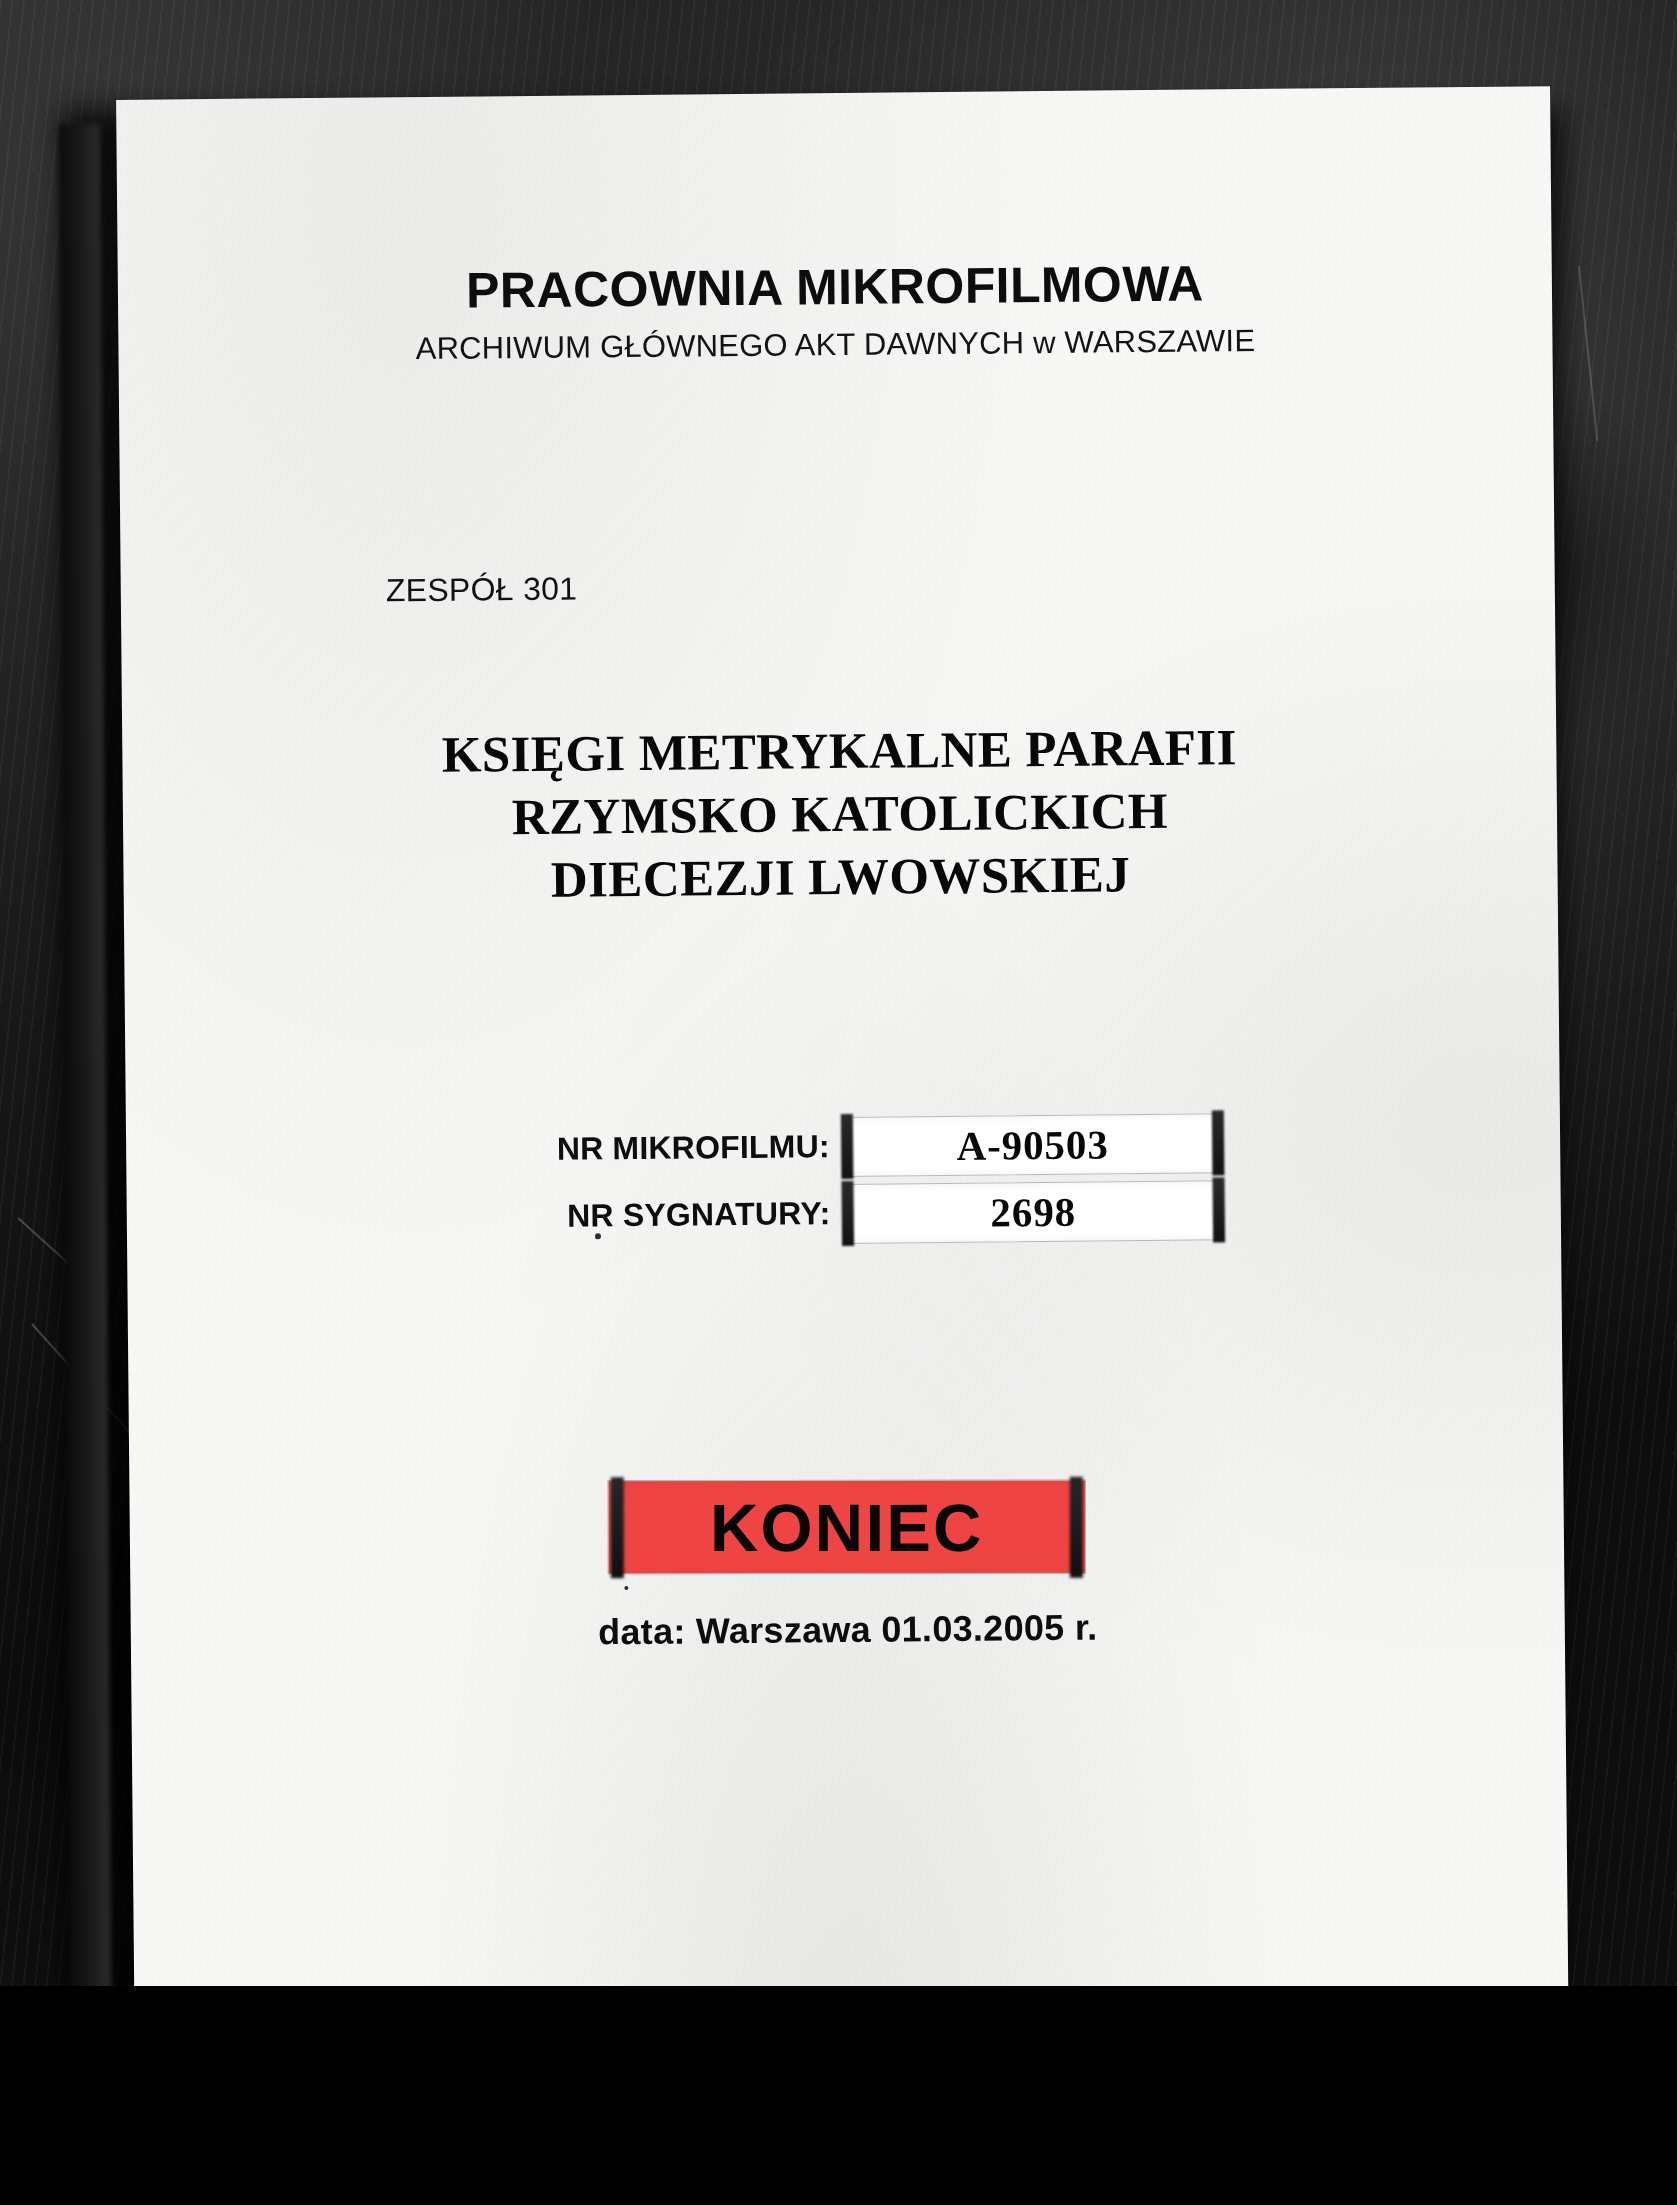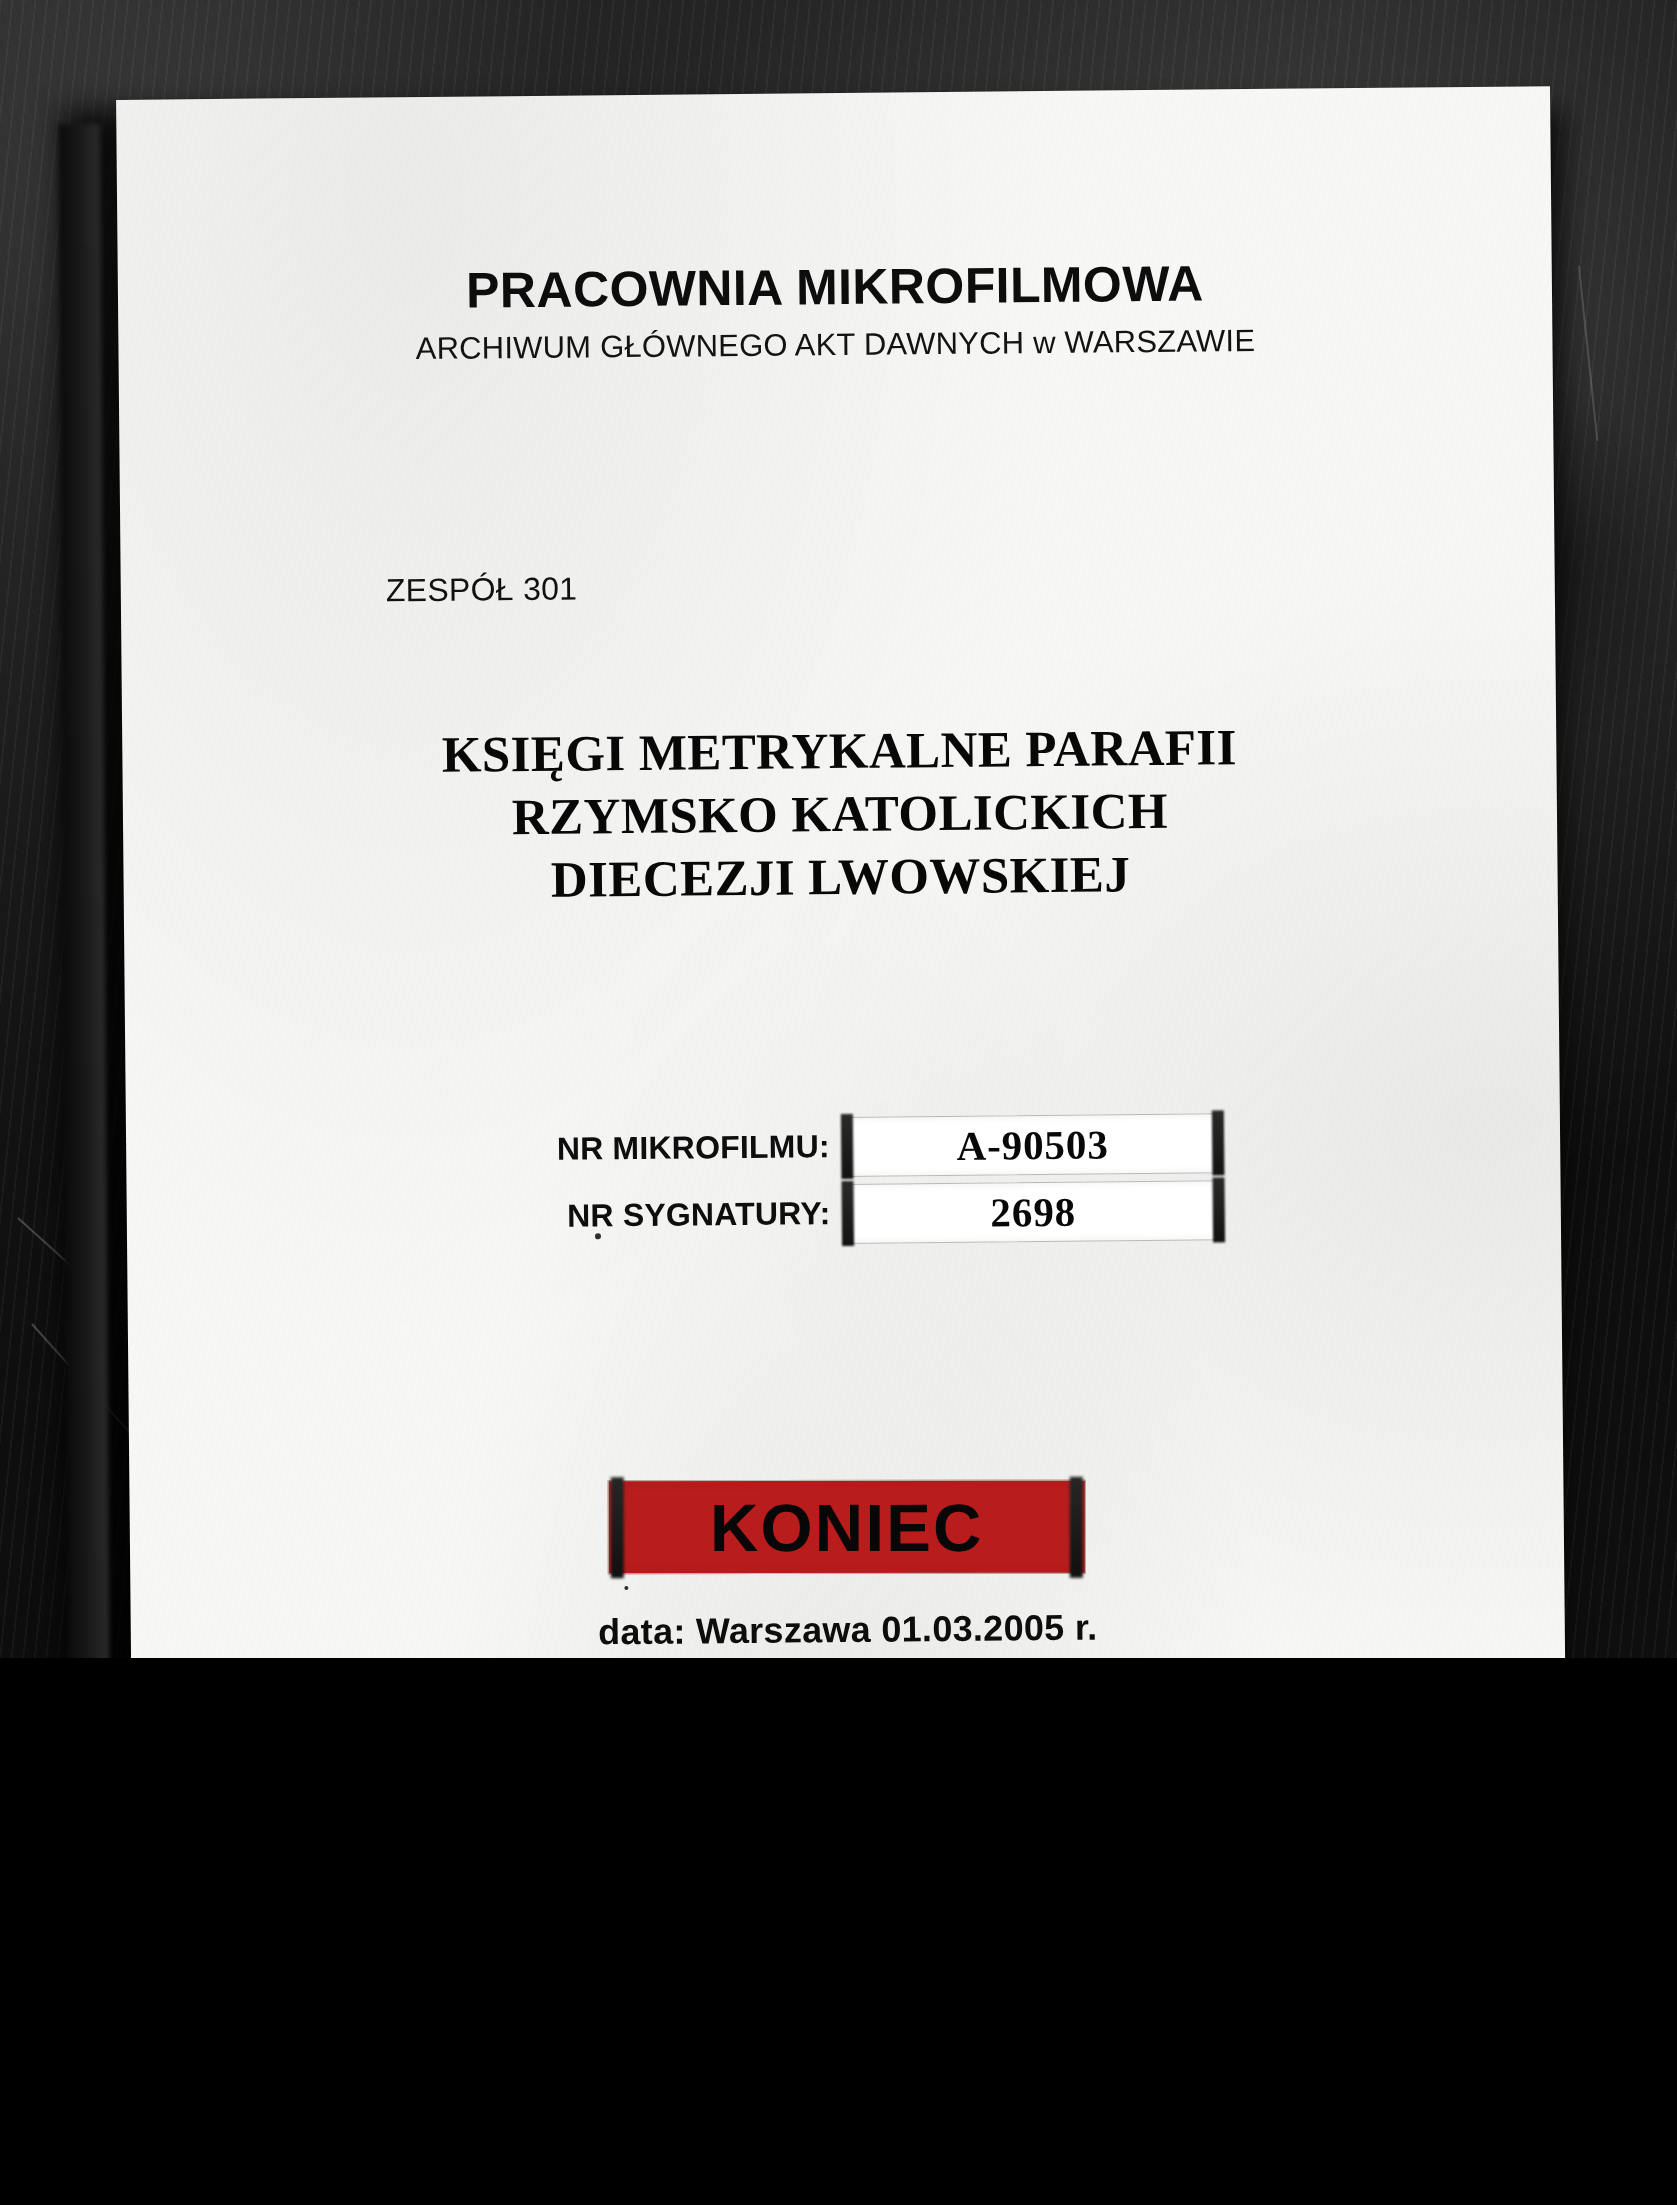--- a/index.html
+++ b/index.html
@@ -11,21 +11,21 @@
     width: 1677px;
     height: 2206px;
     overflow: hidden;
     font-family: "Liberation Sans", sans-serif;
   }
 
   
   .scan-root {
     position: relative;
     width: 1677px;
-    height: 1658px;
+    height: 1986px;
     background:
       radial-gradient(circle at 12% 8%, #8e8e8e 0%, #6f6f6f 18%, #555 38%, #3a3a3a 62%, #2a2a2a 100%),
       linear-gradient(115deg, #6a6a6a 0%, #4e4e4e 30%, #666 55%, #3c3c3c 80%, #565656 100%);
     background-blend-mode: multiply;
     overflow: hidden;
   }
   .backdrop-texture {
     position: absolute;
     inset: 0;
     pointer-events: none;
@@ -201,21 +201,21 @@
   
   .koniec-wrap {
     margin-top: 236px;
     display: flex;
     justify-content: center;
   }
   .koniec-box {
     position: relative;
     width: 476px;
     height: 92px;
-    background: #b91c1c;
+    background: #ef4444;
     border: 0.9px solid #bdbdbd;
     display: flex;
     align-items: center;
     justify-content: center;
     transform: rotate(0.5deg);
     box-shadow: inset 0 0 12.4px rgba(0,0,0,0.06);
   }
   .koniec-box::before,
   .koniec-box::after {
     content: "";

